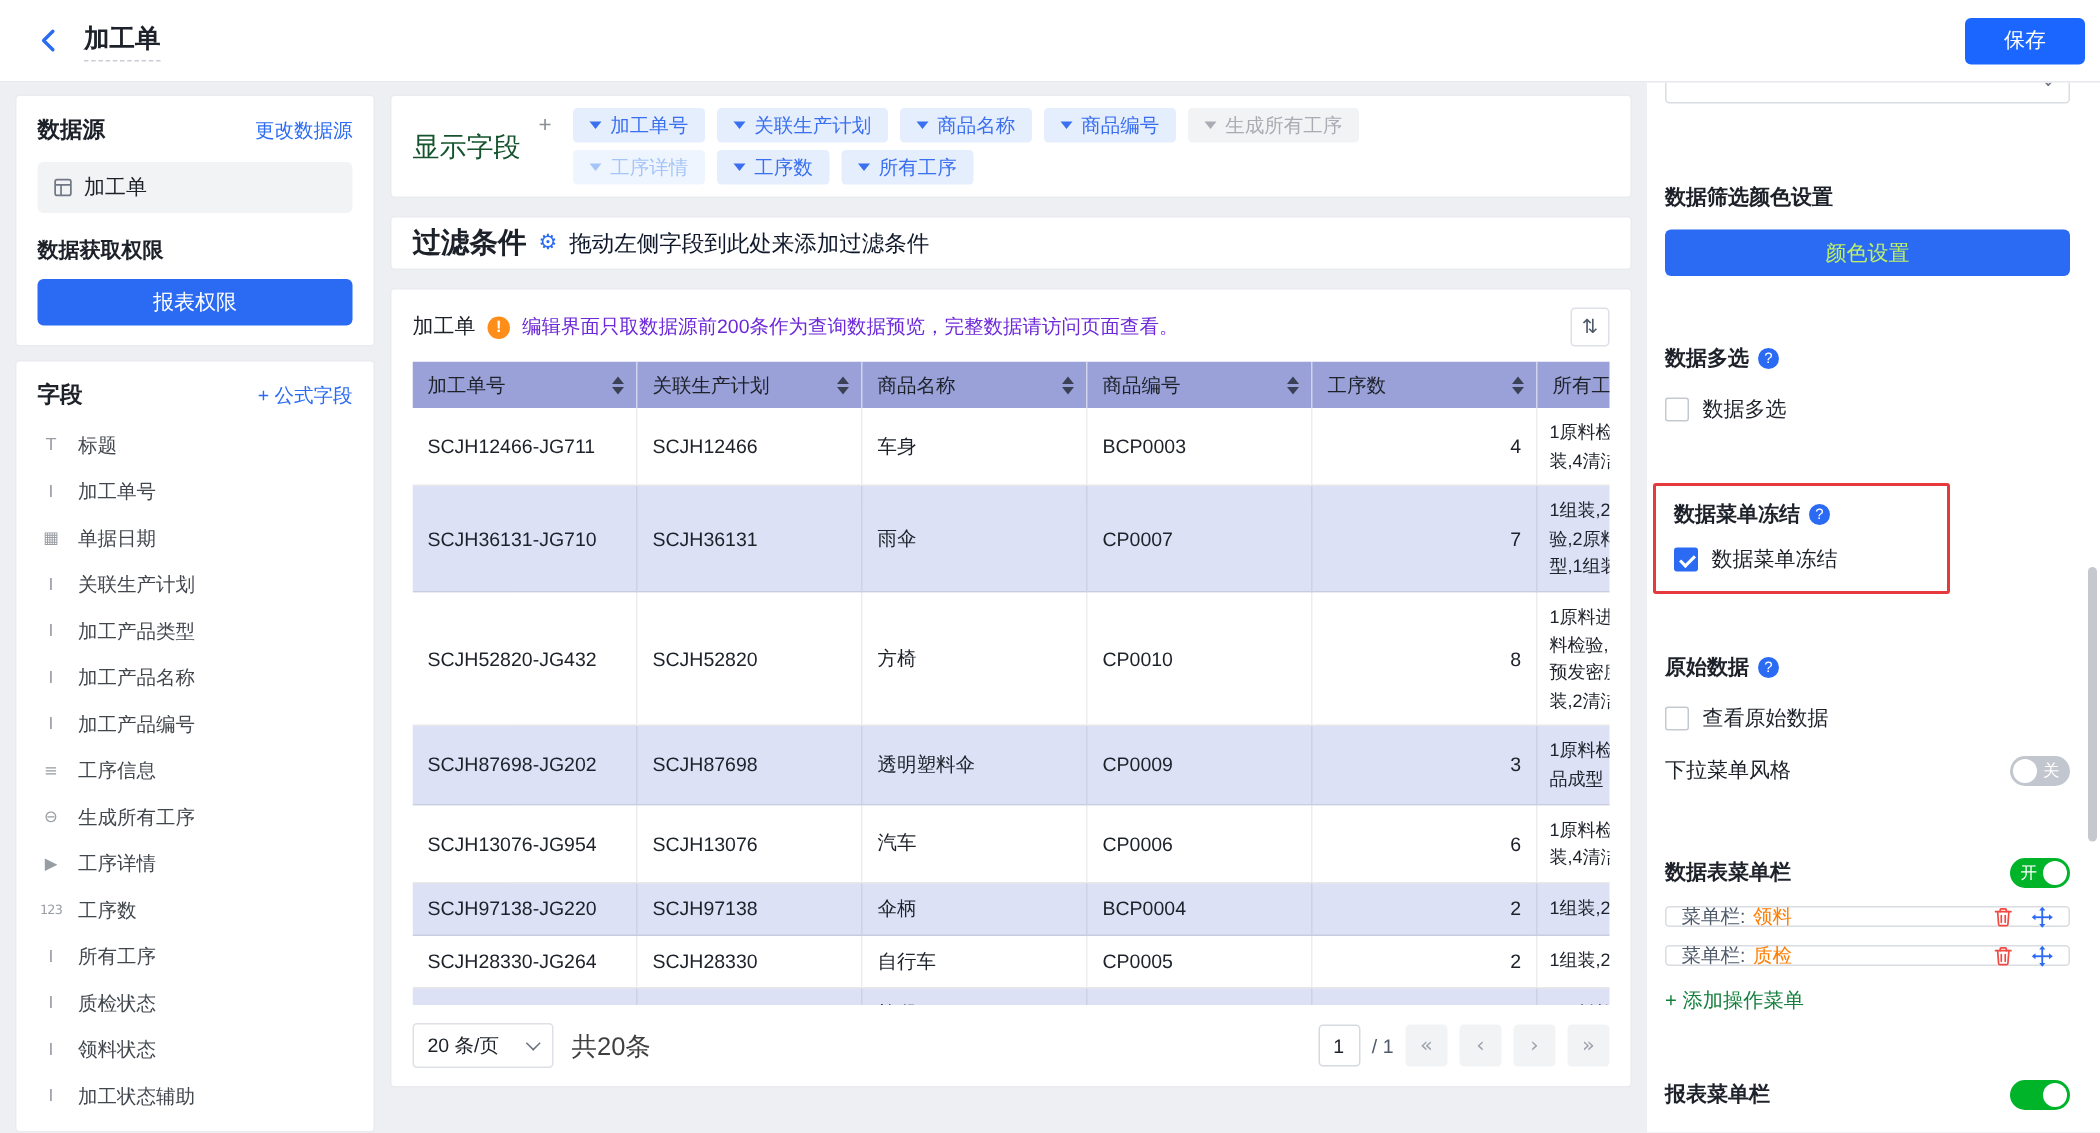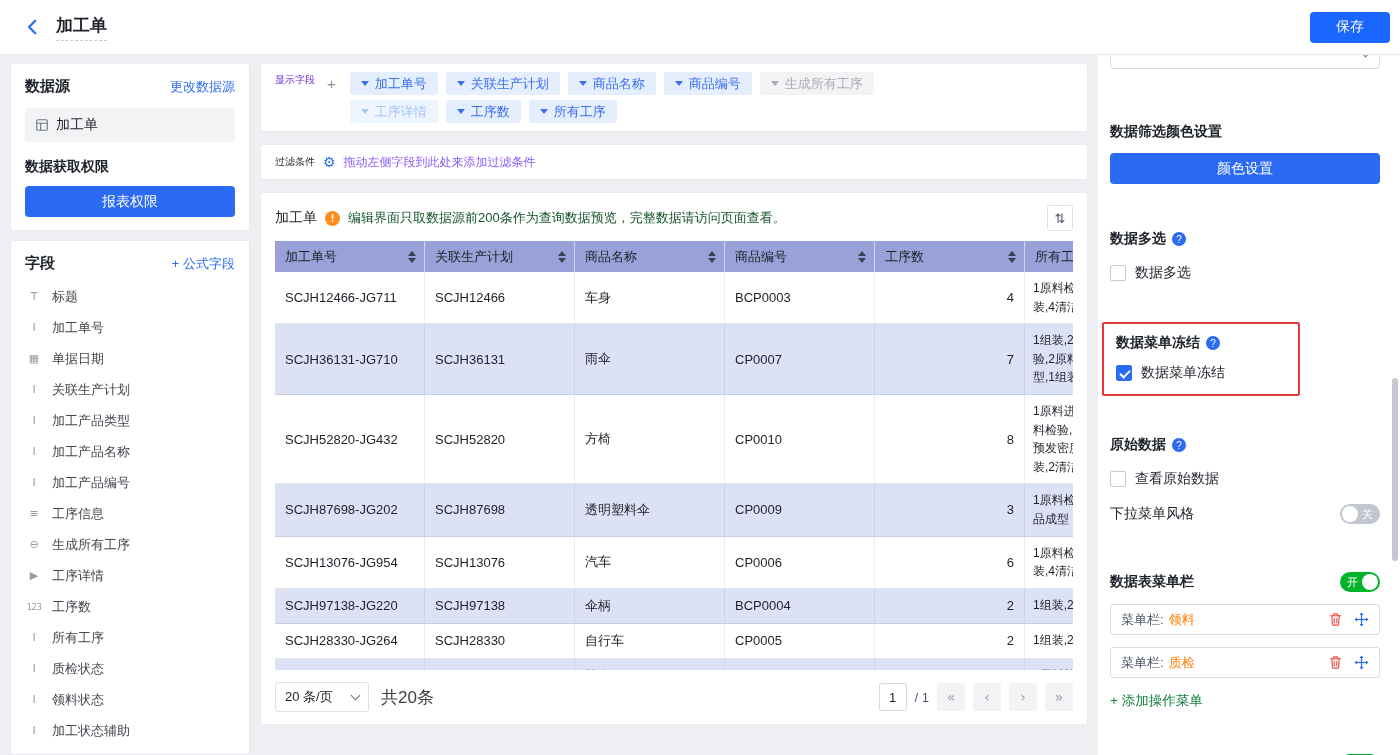--- a/index.html
+++ b/index.html
@@ -27,38 +27,38 @@
   .perm-btn{margin-top:10px;width:100%;height:31px;background:#2B6BF3;color:#fff;border:none;border-radius:4px;font-size:14px}
   .fields-panel{flex:1;padding:13px 14px;overflow:hidden;min-height:0}
   .fields-list{margin-top:8px}
   .field-item{height:31px;display:flex;align-items:center;gap:9px;font-size:13px;color:#42474E;cursor:pointer}
   .f-ic{width:18px;flex:none;color:#989CA3;font-size:11px;text-align:center;font-family:"DejaVu Sans",sans-serif}
   .f-ic.num{font-size:8.5px;letter-spacing:-0.5px}
 
   
   .mid-col{flex:1;display:flex;flex-direction:column;gap:12px;margin-top:8px;height:692px;padding-bottom:30px;min-width:0}
   .chips-panel{display:flex;padding:8px 14px;gap:12px;flex:none}
-  .df-label{font-size:10px;color:#6d28d9;margin-top:1px;white-space:nowrap}
+  .df-label{font-size:18px;color:#14532d;margin-top:14px;white-space:nowrap}
   .df-plus{color:#8A9099;font-size:15px;margin:3px 2px 0 0;cursor:pointer}
   .chips-wrap{display:flex;flex-direction:column;gap:5px}
   .chip-row{display:flex;gap:8px}
   .chip{display:inline-flex;align-items:center;background:#E5EEFC;border-radius:3px;padding:0 11px;height:23px;font-size:13px;color:#3A6FF0;cursor:pointer;white-space:nowrap}
   .chip-tri{width:0;height:0;border-left:4px solid transparent;border-right:4px solid transparent;border-top:5px solid currentColor;margin-right:6px}
   .chip.disabled{background:#F2F3F5;color:#A9ACB2}
   .chip.muted{background:#EFF5FE;color:#A5C5F8}
   .filter-panel{height:36px;display:flex;align-items:center;padding:0 14px;gap:8px;flex:none}
-  .filter-title{font-size:10px;font-weight:normal}
+  .filter-title{font-size:19px;font-weight:bold}
   .gear{color:#2B6BF3;font-size:14px;cursor:pointer;font-family:"DejaVu Sans",sans-serif}
-  .filter-ph{color:#8b5cf6;font-size:12px}
+  .filter-ph{color:#0f172a;font-size:15px}
 
   .table-panel{flex:1;display:flex;flex-direction:column;padding:12px 14px;min-height:0}
   .tp-head{display:flex;align-items:center;gap:8px}
   .tp-title{font-size:14px}
   .warn-ic{width:15px;height:15px;border-radius:50%;background:#FF8D1A;color:#fff;font-size:11px;font-weight:bold;display:flex;align-items:center;justify-content:center;flex:none}
-  .notice{color:#14532d;font-size:13px}
+  .notice{color:#6d28d9;font-size:13px}
   .sort-btn{margin-left:auto;width:26px;height:26px;border:1px solid #DDE0E5;border-radius:3px;background:#fff;color:#4E5969;font-size:13px;display:flex;align-items:center;justify-content:center;font-family:"DejaVu Sans",sans-serif}
   .tbl{margin-top:10px;overflow:hidden;width:100%}
   .tbl-inner{width:920px}
   .thead,.trow{display:grid;grid-template-columns:150px 150px 150px 150px 150px 170px}
   .thead{background:#99A1D8}
   .th{height:31px;display:flex;align-items:center;justify-content:space-between;padding:0 8px 0 10px;font-size:13px;color:#1D2129;border-right:1px solid rgba(255,255,255,.55);cursor:pointer;overflow:hidden;white-space:nowrap}
   .arrows{display:flex;flex-direction:column;gap:2px;flex:none;margin-left:6px}
   .tri-u{width:0;height:0;border-left:4px solid transparent;border-right:4px solid transparent;border-bottom:5px solid #3A4155}
   .tri-d{width:0;height:0;border-left:4px solid transparent;border-right:4px solid transparent;border-top:5px solid #3A4155}
   .trow{background:#fff}
@@ -74,41 +74,41 @@
   .pbox{min-width:28px;height:28px;border:1px solid #D5D9E0;border-radius:3px;display:flex;align-items:center;justify-content:center;font-size:13px;background:#fff}
   .p-of{color:#4E5969;font-size:13px}
   .pg{width:28px;height:28px;border:none;background:#F2F3F5;border-radius:3px;color:#9BA1AC;font-size:14px;display:flex;align-items:center;justify-content:center;font-family:"DejaVu Sans",sans-serif}
 
   
   .right-col{width:302px;background:#fff;height:700px;padding:0 20px 0 12px;overflow:hidden;position:relative;flex:none}
   .partial-select{height:30px;border:1px solid #D9DCE1;border-radius:3px;margin-top:-16px;display:flex;align-items:center;justify-content:flex-end;padding:0 10px;background:#fff;cursor:pointer}
   .sec-title{font-weight:bold;font-size:14px;color:#1D2129;display:flex;align-items:center;gap:6px}
   .help{width:14px;height:14px;border-radius:50%;background:#2B6BF3;color:#fff;font-size:10px;font-weight:normal;display:inline-flex;align-items:center;justify-content:center;cursor:pointer;flex:none}
   .color-title{margin-top:54px}
-  .color-btn{margin-top:12px;width:100%;height:31px;background:#2B6BF3;color:#ffffff;border:none;border-radius:4px;font-size:14px}
+  .color-btn{margin-top:12px;width:100%;height:31px;background:#2B6BF3;color:#bef264;border:none;border-radius:4px;font-size:14px}
   .mt46{margin-top:46px}.mt40{margin-top:40px}.mt16{margin-top:16px}.mt48{margin-top:48px}.mt12{margin-top:12px}.mt14{margin-top:14px}.mt44{margin-top:44px}
   .cb-row{display:flex;align-items:center;gap:9px;font-size:14px;color:#1D2129}
   .cb{width:16px;height:16px;border:1px solid #C5C9D0;border-radius:2px;background:#fff;position:relative;flex:none;cursor:pointer}
   .cb.checked{background:#2B6BF3;border-color:#2B6BF3}
   .cb.checked::after{content:"";position:absolute;left:5px;top:1.5px;width:4px;height:8px;border-right:2px solid #fff;border-bottom:2px solid #fff;transform:rotate(45deg)}
   .freeze-box{margin-top:40px;margin-left:-8px;width:198px;border:2px solid #E5393C;border-radius:2px;padding:10px 12px 12px}
   .freeze-box .cb-row{margin-top:12px}
   .toggle-row{display:flex;align-items:center;justify-content:space-between}
   .t-label-bold{font-size:14px;font-weight:bold}
   .t-label-plain{font-size:14px}
   .toggle{width:40px;height:20px;border-radius:10px;position:relative;cursor:pointer;flex:none}
   .toggle .knob{position:absolute;top:2px;width:16px;height:16px;border-radius:50%;background:#fff}
   .toggle .t-state{position:absolute;color:#fff;font-size:11px;top:3.5px;line-height:13px}
   .toggle.on{background:#00B42A}
   .toggle.on .knob{right:2px}
   .toggle.on .t-state{left:7px}
   .toggle.off{background:#C2C6CE}
   .toggle.off .knob{left:2px}
   .toggle.off .t-state{right:7px}
-  .menu-row{height:31px;border:1px solid #D9DCE1;border-radius:3px;display:flex;align-items:center;padding:0 10px}
+  .menu-row{height:14px;border:1px solid #D9DCE1;border-radius:3px;display:flex;align-items:center;padding:0 10px}
   .m-prefix{color:#4E5969;font-size:13px}
   .m-name{color:#FF7D00;font-size:13px;margin-left:5px}
   .m-icons{margin-left:auto;display:flex;align-items:center;gap:11px}
   .m-icons span{display:flex;cursor:pointer}
   .add-link{color:#15803d;font-size:13.5px;cursor:pointer;display:inline-block}
   .vscroll{position:absolute;right:2px;top:378px;width:6px;height:183px;background:#C5C8CE;border-radius:3px;z-index:9;cursor:pointer}
 </style>
 </head>
 <body>
 

